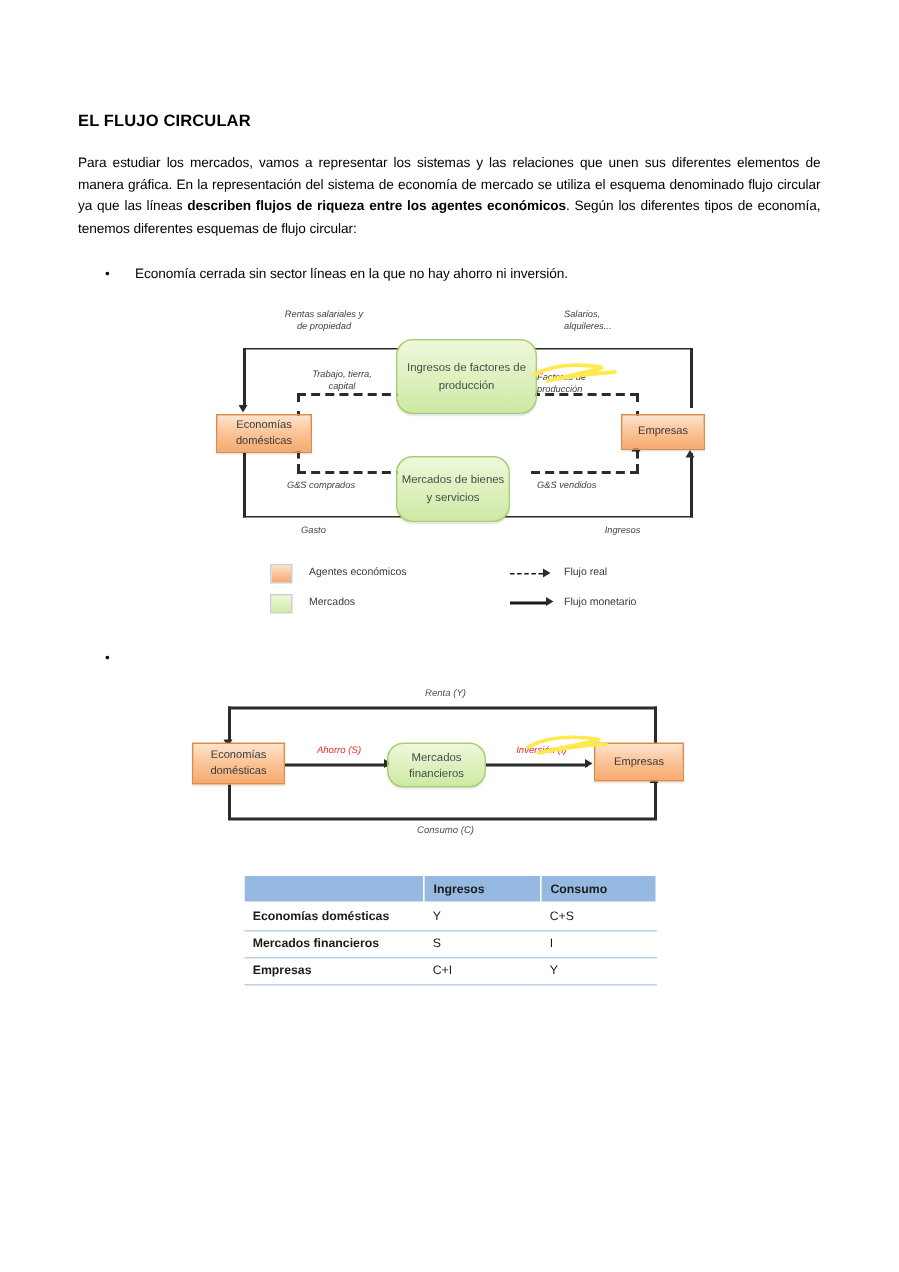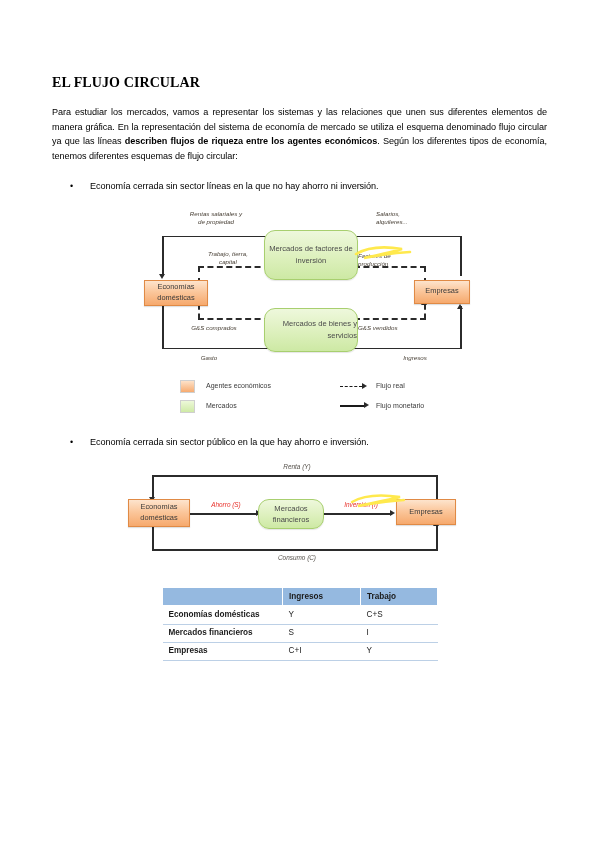--- a/index.html
+++ b/index.html
@@ -26,25 +26,24 @@
   .doc-title {
     text-align: center;
     font-size: 12.5px;
     font-weight: bold;
     text-decoration: underline;
     letter-spacing: -0.1px;
     margin: 12px 0 0 0;
     line-height: 1.3;
   }
   .section-heading {
-    font-size: 14px;
+    font-size: 11px;
     font-weight: bold;
     margin: 20px 0 0 0;
     letter-spacing: 0.1px;
-    font-family: Liberation Serif, serif;
   }
   .body-par {
     font-size: 9.1px;
     text-align: justify;
     line-height: 1.62;
     margin: 14px 0 0 0;
     letter-spacing: -0.05px;
   }
   .body-par b { font-weight: bold; }
 
@@ -276,24 +275,24 @@
 
     <div class="box-agent" style="left:-8px; top:72px; width:64px; height:26px;">
       <span>Economías domésticas</span>
     </div>
 
     <div class="box-agent" style="left:262px; top:72px; width:56px; height:24px;">
       <span>Empresas</span>
     </div>
 
     <div class="box-market" style="left:112px; top:22px; width:94px; height:50px;">
-      <span>Mercados de factores de inversión</span>
-    </div>
-
-    <div class="box-market" style="left:112px; top:100px; width:94px; height:44px;text-align:right;">
+      <span>Ingresos de factores de producción</span>
+    </div>
+
+    <div class="box-market" style="left:112px; top:100px; width:76px; height:44px;">
       <span>Mercados de bienes y servicios</span>
     </div>
 
     <div class="d1-lab" style="left:14px; top:2px; width:100px;">Rentas salariales y
 de propiedad</div>
     <div class="d1-lab" style="left:224px; top:2px; width:82px; text-align:left;">Salarios,
 alquileres...</div>
     <div class="d1-lab" style="left:34px; top:42px; width:84px;">Trabajo, tierra,
 capital</div>
     <div class="d1-lab" style="left:206px; top:44px; width:72px; text-align:left;">Factores de
@@ -320,21 +319,20 @@
     <div class="d1-arrow arr-right" style="position:absolute; left:182px; top:5px;"></div>
     <div class="lg-text" style="left:196px; top:4px;">Flujo real</div>
 
     <div class="lg-solidline" style="left:160px; top:27px;"></div>
     <div class="d1-arrow arr-right" style="position:absolute; left:184px; top:24px;"></div>
     <div class="lg-text" style="left:196px; top:24px;">Flujo monetario</div>
   </div>
 
   <div class="bullet-row">
     <span class="bullet-dot">•</span>
-    <span class="bullet-text">Economía cerrada sin sector público en la que hay ahorro e inversión.</span>
   </div>
 
   <div class="diagram2">
 
     <div class="d2-line" style="left:38px; top:14px; width:286px; height:1.6px;"></div>
     <div class="d2-line" style="left:38px; top:14px; width:1.6px; height:24px;"></div>
     <div class="d2-line" style="left:322px; top:14px; width:1.6px; height:26px;"></div>
     <div class="d2-arrow d1-arrow arr-down" style="position:absolute; left:35px; top:36px;"></div>
 
     <div class="d2-line" style="left:38px; top:88px; width:286px; height:1.6px;"></div>
@@ -371,21 +369,21 @@
       <path d="M2,9 C14,2 30,1 50,4 C38,7 22,10 8,13 C20,11 36,8 54,7" stroke="#ffe94d" stroke-width="2.4" fill="none" stroke-linecap="round"></path>
     </svg>
   </div>
 
   <div class="tbl-wrap">
     <table class="data">
       <thead>
         <tr>
           <th class="blank" style="width:120px;"></th>
           <th style="width:78px;">Ingresos</th>
-          <th>Trabajo</th>
+          <th>Consumo</th>
         </tr>
       </thead>
       <tbody>
         <tr>
           <td>Economías domésticas</td>
           <td>Y</td>
           <td>C+S</td>
         </tr>
         <tr>
           <td>Mercados financieros</td>

